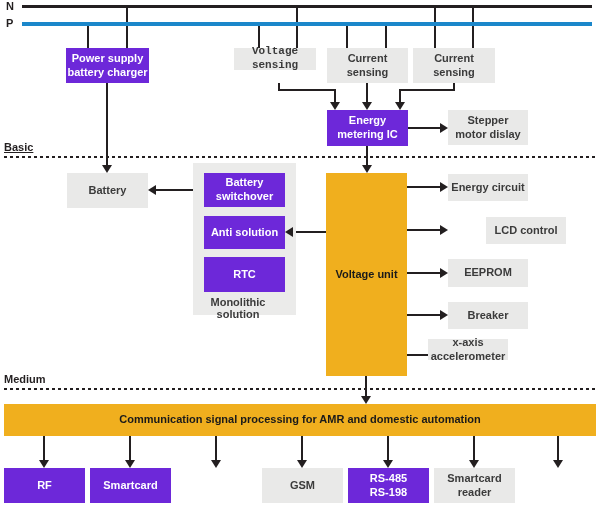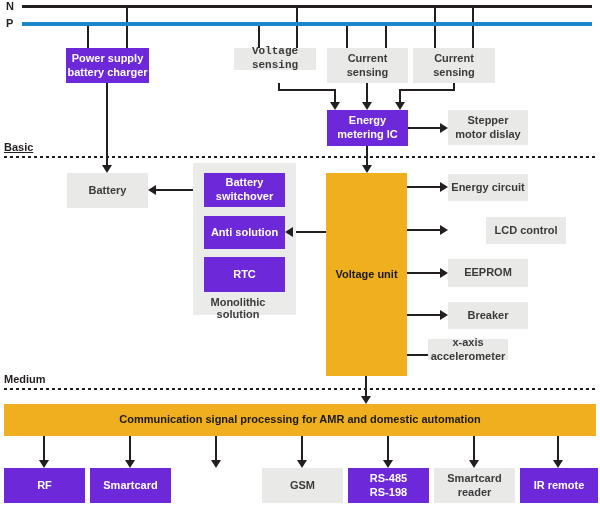--- a/index.html
+++ b/index.html
@@ -132,15 +132,14 @@
   <div class="wire" style="left:557px;top:436px;width:2px;height:25px;"></div>
   <div class="ah ah-down" style="left:553px;top:460px;"></div>
 
   <div class="box blue" style="left:4px;top:468px;width:81px;height:35px;text-align:center;">RF</div>
   <div class="box blue" style="left:90px;top:468px;width:81px;height:35px;">Smartcard</div>
   <div class="box gray" style="left:262px;top:468px;width:81px;height:35px;">GSM</div>
   <div class="box blue" style="left:348px;top:468px;width:81px;height:35px;">RS-485
 RS-198</div>
   <div class="box gray" style="left:434px;top:468px;width:81px;height:35px;">Smartcard
 reader</div>
-  <div class="box blue" style="left:520px;top:468px;width:78px;height:35px;">IR remote</div>
 
 </div>
 
 </body></html>

